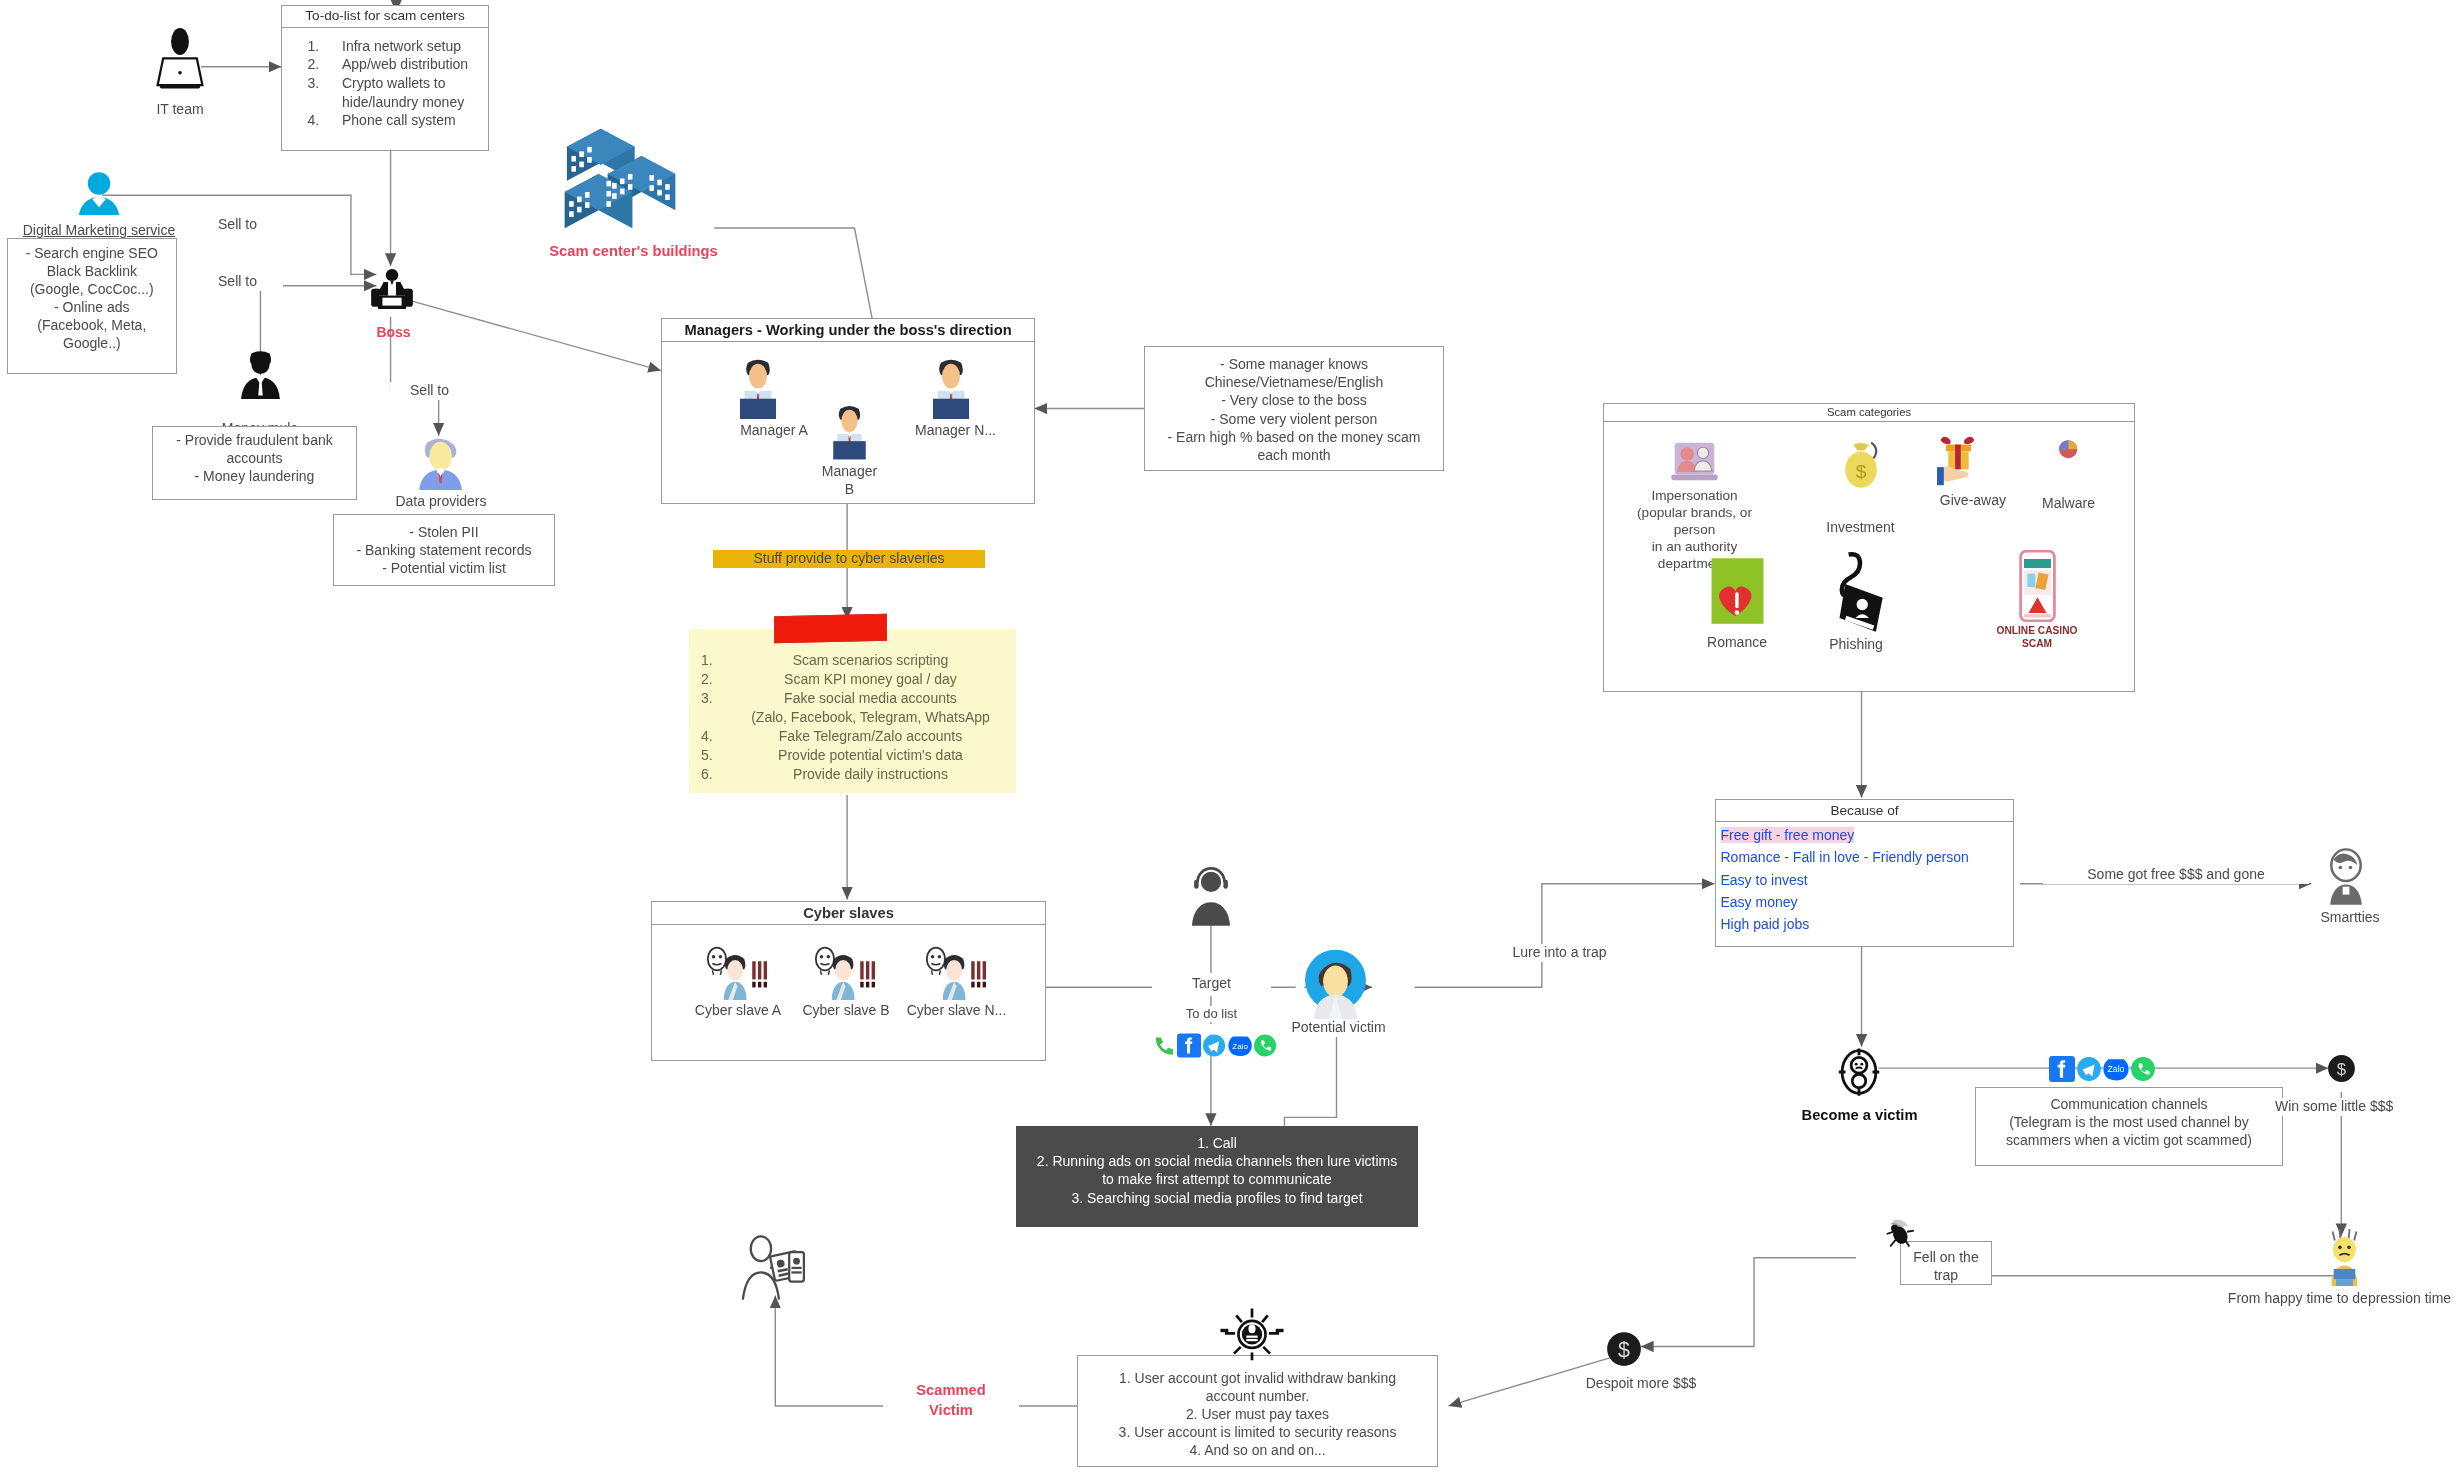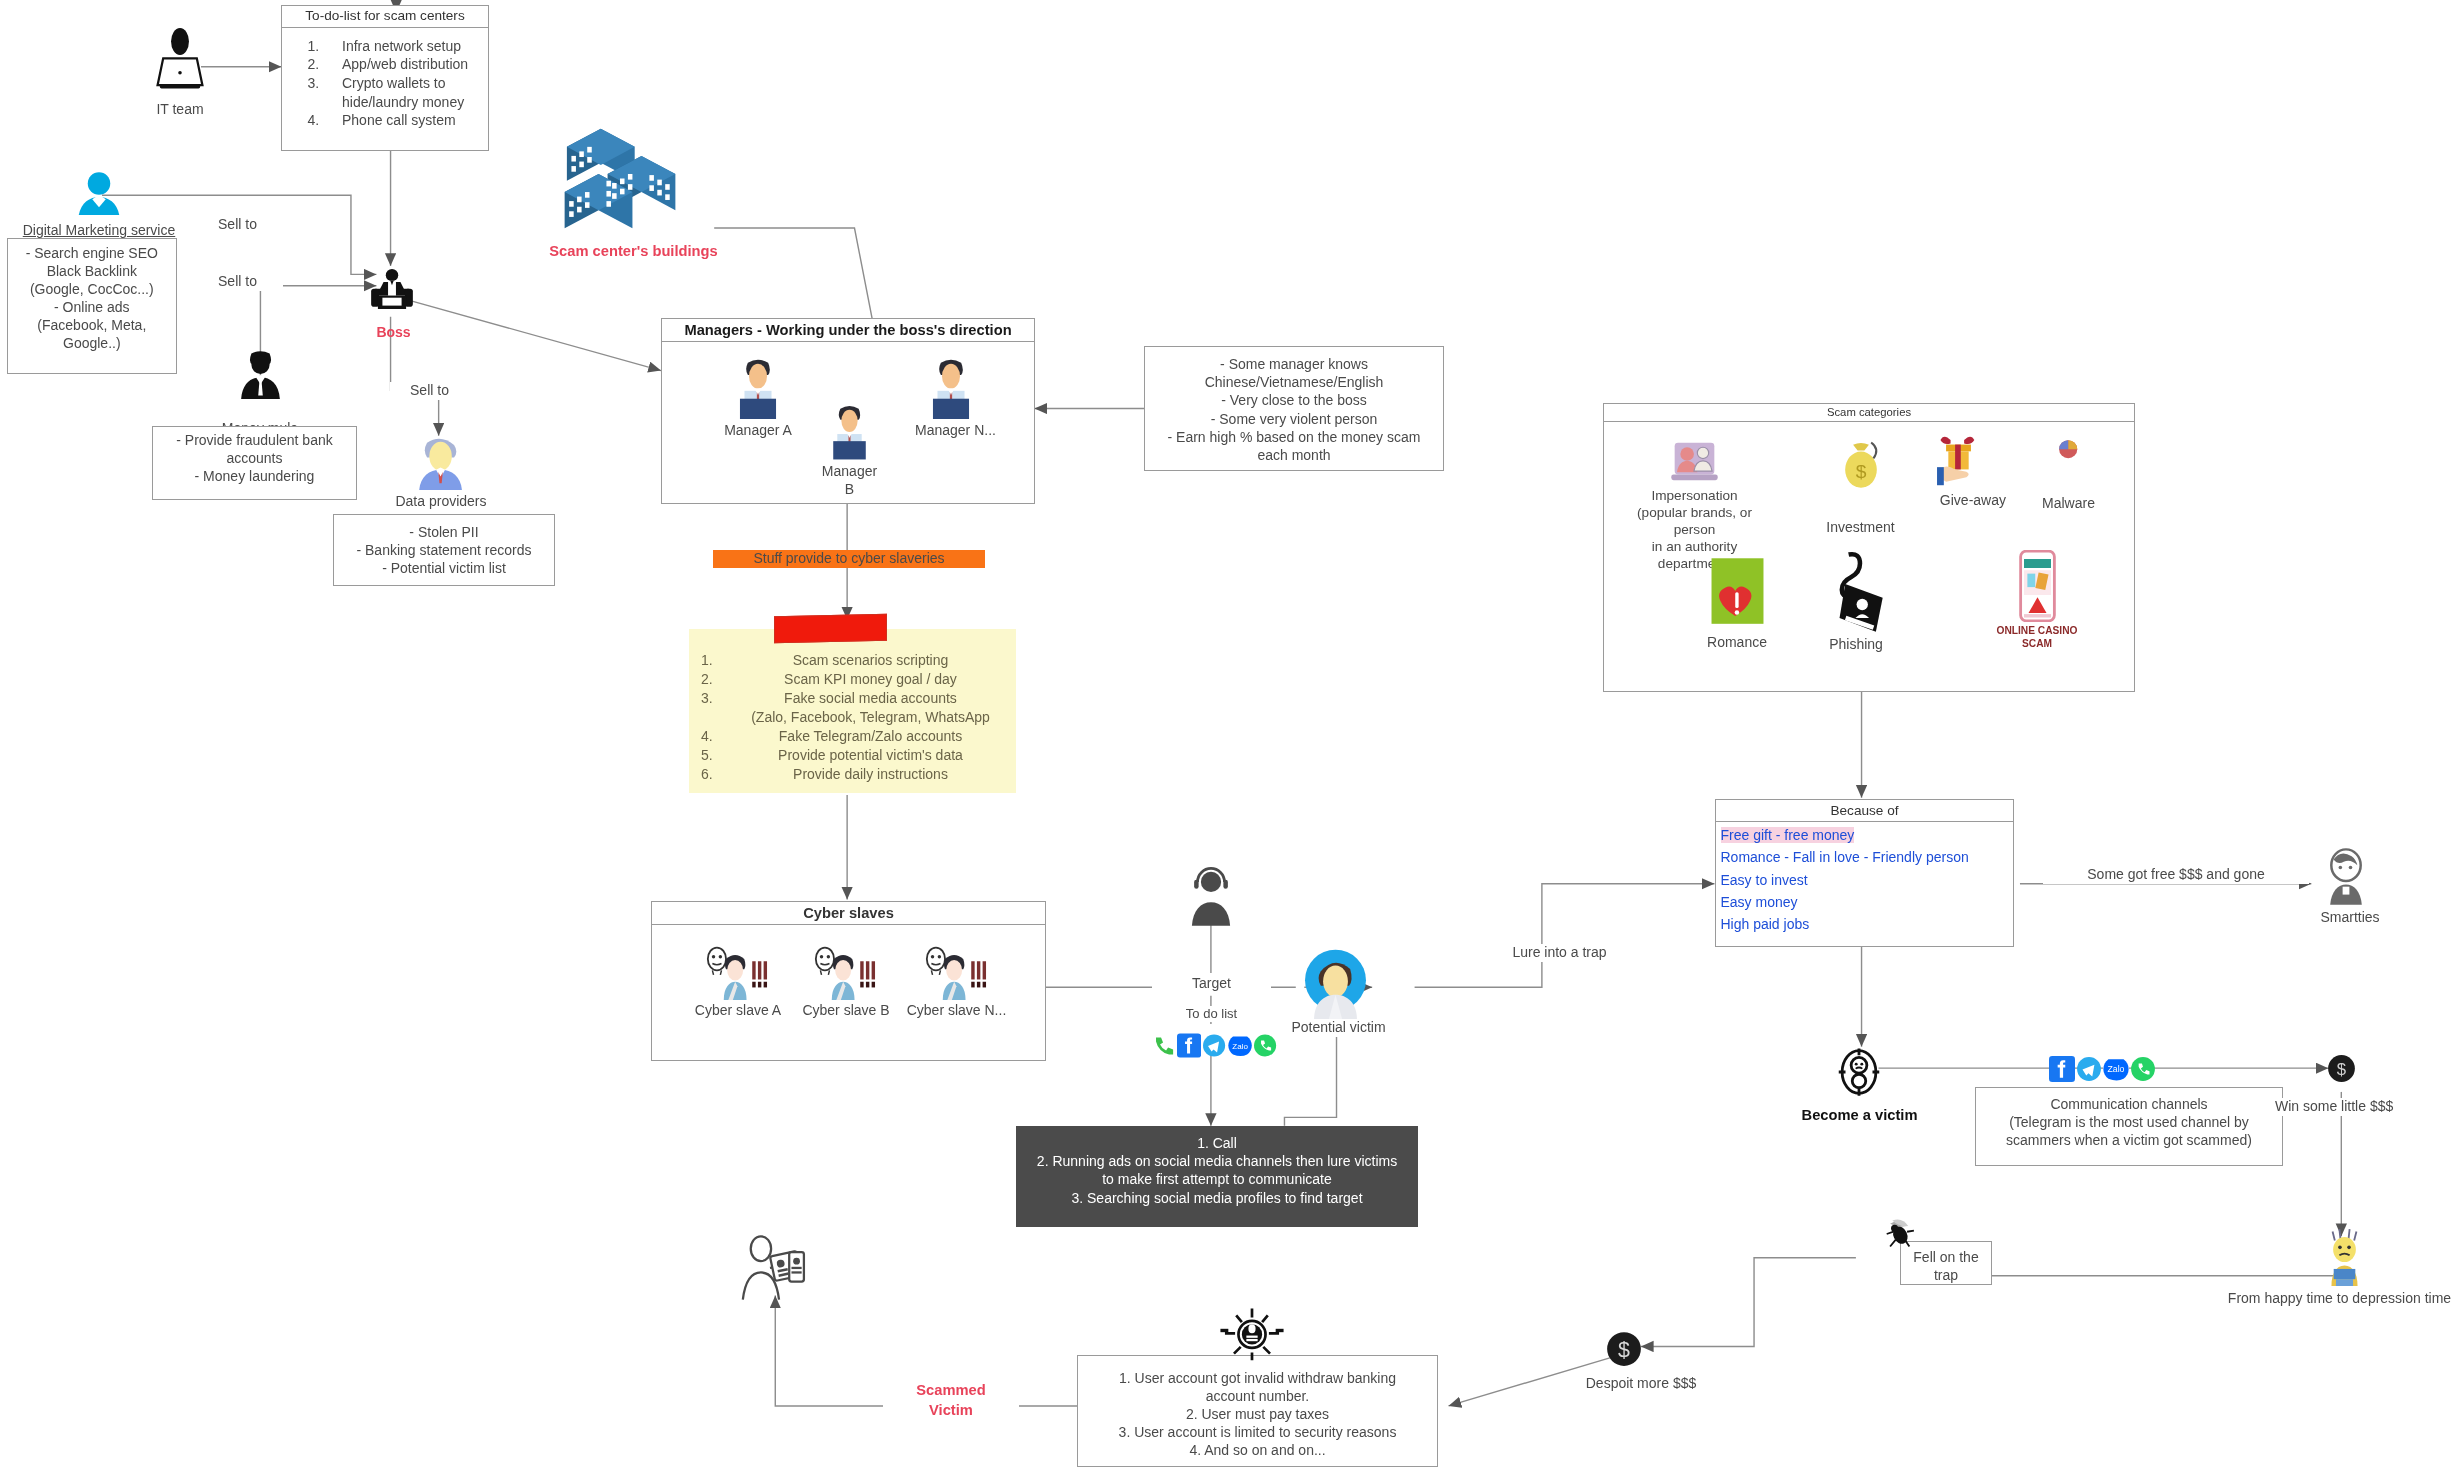--- a/index.html
+++ b/index.html
@@ -237,21 +237,21 @@
     <div class="box-hdr bold">Managers - Working under the boss's direction</div>
     <div class="abs" style="left:62px;top:38px;width:68px;">
       <svg width="68" height="62" viewBox="0 0 60 55">
         <path d="M21 5 q9 -5 18 0 q3 7 0 11 h-18 q-3 -5 0 -11z" fill="#2b2b33"></path>
         <ellipse cx="30" cy="17" rx="8" ry="11" fill="#f4c08a"></ellipse>
         <path d="M18 30 h24 v12 h-24z" fill="#cfe2f3"></path>
         <path d="M27 28 l3 6 l3 -6z" fill="#fff"></path>
         <path d="M29 31 l1 3 l1 -3 l0 9 h-2z" fill="#b3504e"></path>
         <rect x="14" y="37" width="32" height="18" fill="#2e4a7d"></rect>
       </svg>
-      <div class="lbl" style="width:68px;margin-top:1.1px;">Manager A</div>
+      <div class="lbl" style="width:68px;margin-top:1.1px;margin-left:16px;">Manager A</div>
     </div>
     <div class="abs" style="left:157px;top:84px;width:68px;">
       <svg width="61" height="57" viewBox="0 0 60 55">
         <path d="M21 5 q9 -5 18 0 q3 7 0 11 h-18 q-3 -5 0 -11z" fill="#2b2b33"></path>
         <ellipse cx="30" cy="17" rx="8" ry="11" fill="#f4c08a"></ellipse>
         <path d="M18 30 h24 v12 h-24z" fill="#cfe2f3"></path>
         <path d="M27 28 l3 6 l3 -6z" fill="#fff"></path>
         <path d="M29 31 l1 3 l1 -3 l0 9 h-2z" fill="#b3504e"></path>
         <rect x="14" y="37" width="32" height="18" fill="#2e4a7d"></rect>
       </svg>
@@ -272,21 +272,21 @@
 
   <div class="abs box" style="left:1144px;top:346px;width:300px;height:125px;padding-top:8px;">
     <div class="txt">- Some manager knows</div>
     <div class="txt">Chinese/Vietnamese/English</div>
     <div class="txt">- Very close to the boss</div>
     <div class="txt">- Some very violent person</div>
     <div class="txt">- Earn high % based on the money scam</div>
     <div class="txt">each month</div>
   </div>
 
-  <div class="abs lbl" style="left:713px;top:550px;width:272px;background:#f97316;">Stuff provide to cyber slaveries</div>
+  <div class="abs lbl" style="left:713px;top:550px;width:272px;background:#eab308;">Stuff provide to cyber slaveries</div>
 
   <div class="abs note" style="left:689px;top:629px;width:327px;height:164px;"></div>
   <div class="abs" style="left:774px;top:615px;width:113px;height:27px;background:#f01a0c;border:1.1px solid #cf3020;transform:skewY(-1.2deg);"></div>
   <div class="abs numlist" style="left:701px;top:651px;width:306px;">
     <div class="r">
         <span class="n">1.</span>
         <span class="t">Scam scenarios scripting</span>
       </div>
     <div class="r">
         <span class="n">2.</span>

